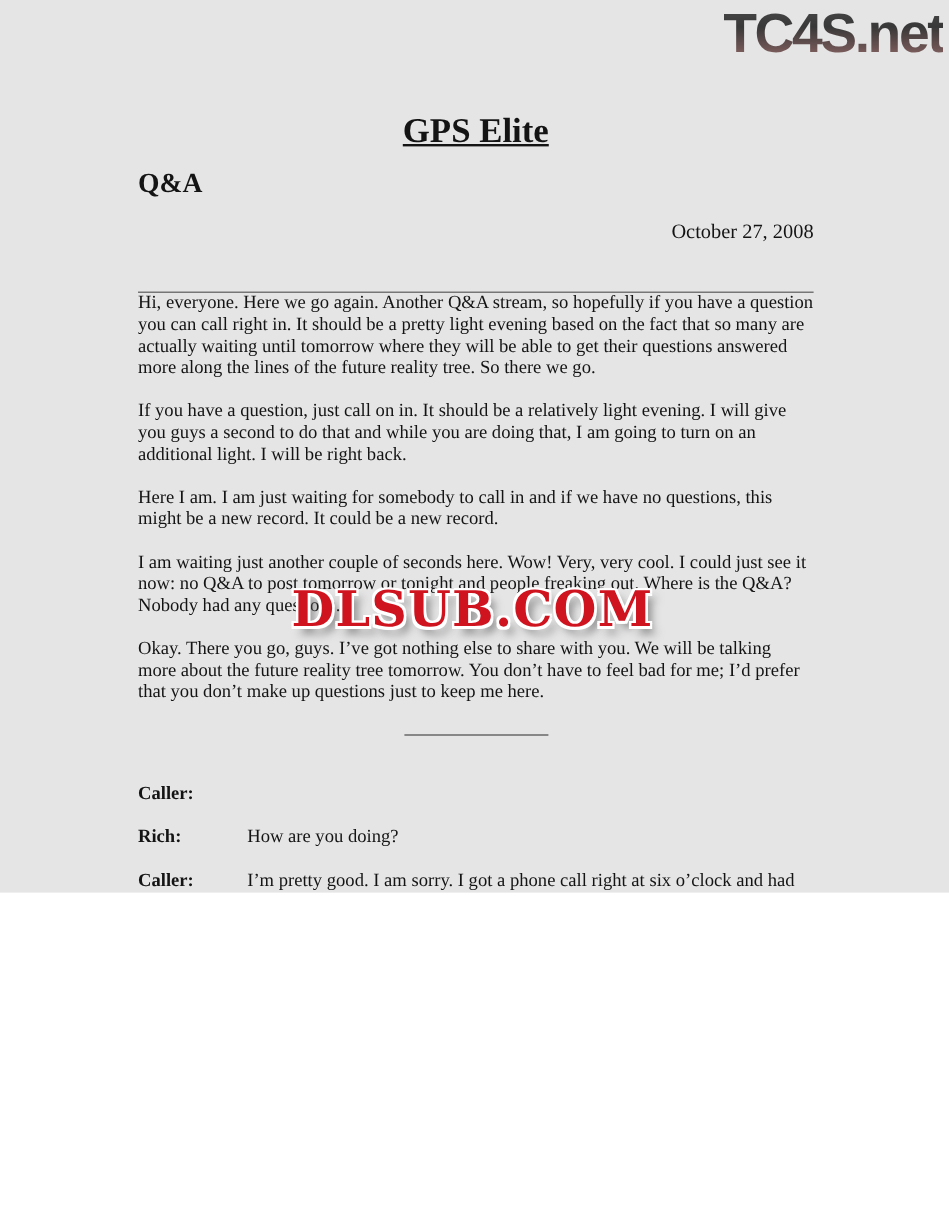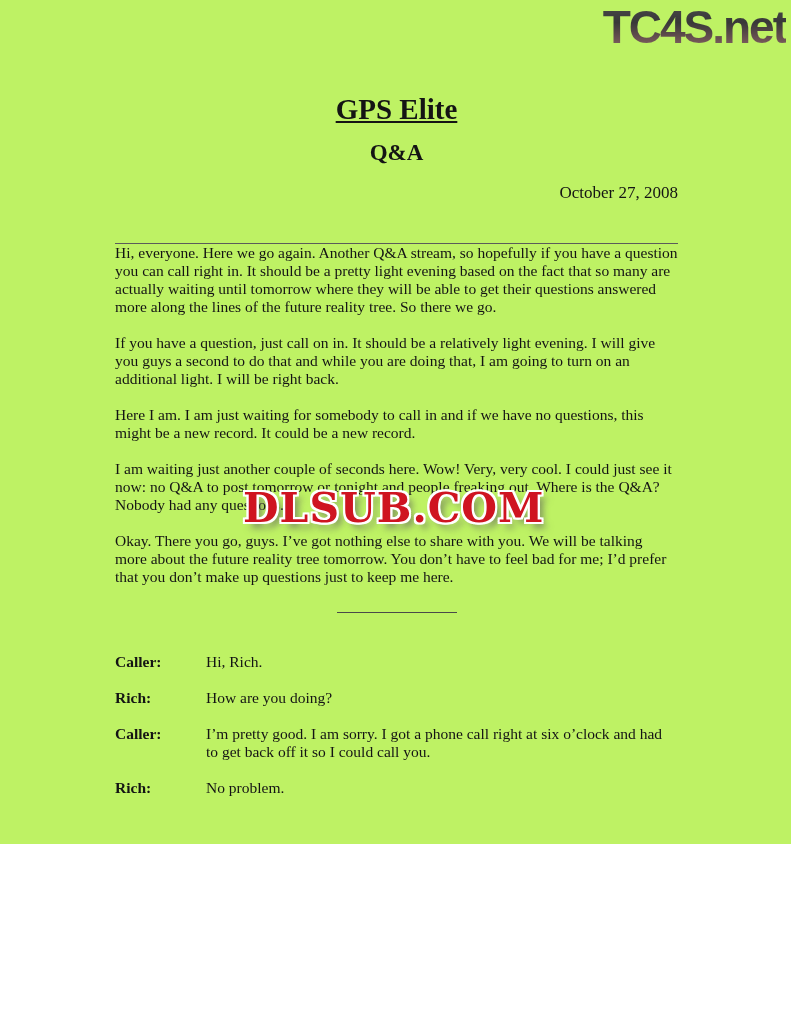--- a/index.html
+++ b/index.html
@@ -1,40 +1,40 @@
 <!DOCTYPE html>
 <html><head>
 <meta charset="utf-8">
 <style>
   html,body { margin:0; padding:0; background:#ffffff; }
   .page {
     position:relative;
-    width:791px; height:844px;
-    background:#bef264;
+    width:791px; height:744px;
+    background:#e5e5e5;
     font-family:"Liberation Serif", serif;
     color:#141414;
     overflow:hidden;
   }
   .content {
     position:absolute;
     left:115px; top:0;
     width:563px;
   }
   
   .title {
     margin:92px 0 0 0;
     text-align:center;
     font-size:29px;
     font-weight:bold;
     line-height:35px;
     text-decoration:underline;
   }
   .subtitle {
     margin:12px 0 0 0;
-    text-align:center;
+    text-align:left;
     font-size:23px;
     font-weight:bold;
     line-height:28px;
   }
   .date {
     margin:16px 0 0 0;
     text-align:right;
     font-size:17px;
     line-height:20px;
   }
@@ -142,21 +142,20 @@
     <p class="para">Here I am. I am just waiting for somebody to call in and if we have no questions, this might be a new record. It could be a new record.</p>
 
 
     <p class="para">I am waiting just another couple of seconds here. Wow! Very, very cool. I could just see it now: no Q&amp;A to post tomorrow or tonight and people freaking out. Where is the Q&amp;A? Nobody had any questions.</p>
     <p class="para">Okay. There you go, guys. I’ve got nothing else to share with you. We will be talking more about the future reality tree tomorrow. You don’t have to feel bad for me; I’d prefer that you don’t make up questions just to keep me here.</p>
 
     <hr class="short-divider">
 
     <div class="dialogue-row">
       <span class="speaker">Caller:</span>
-      <span class="utterance">Hi, Rich.</span>
     </div>
     <div class="dialogue-row">
       <span class="speaker">Rich:</span>
       <span class="utterance">How are you doing?</span>
     </div>
     <div class="dialogue-row">
       <span class="speaker">Caller:</span>
       <span class="utterance">I’m pretty good. I am sorry. I got a phone call right at six o’clock and had to get back off it so I could call you.</span>
     </div>
     <div class="dialogue-row">

